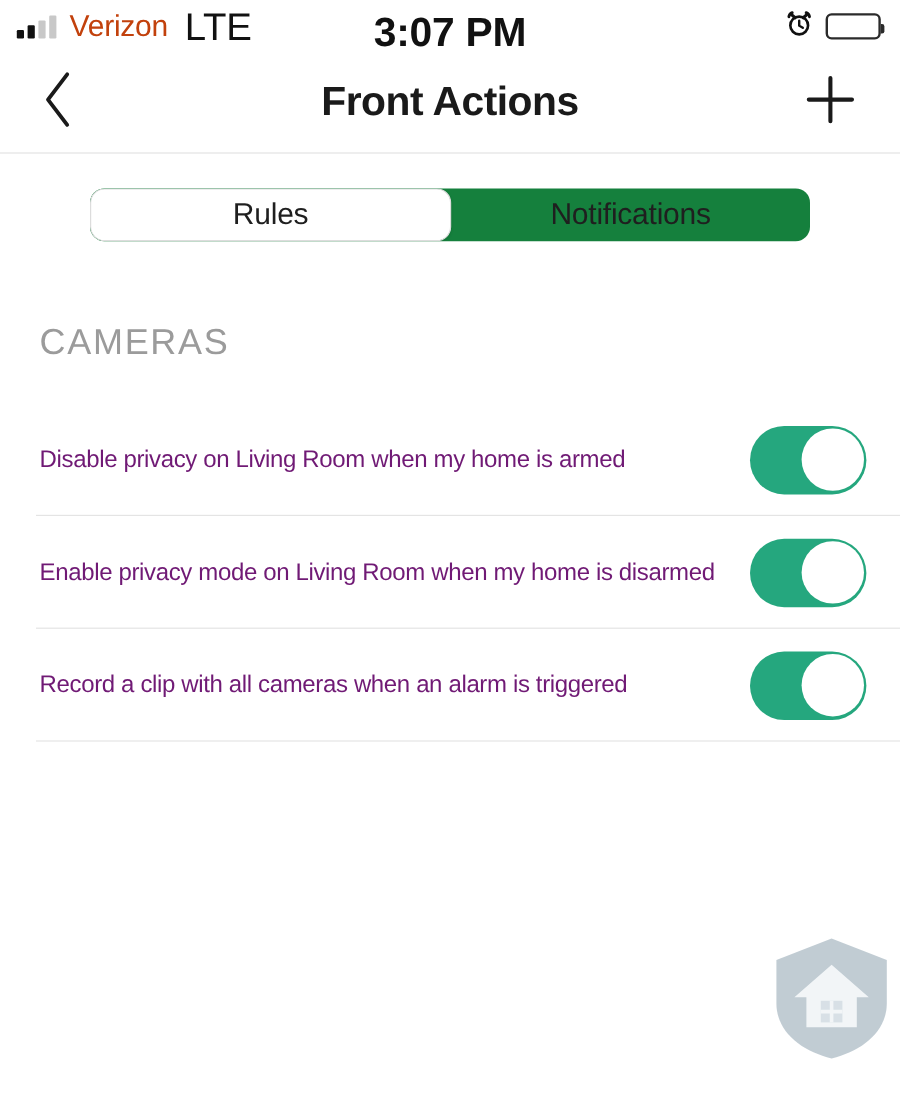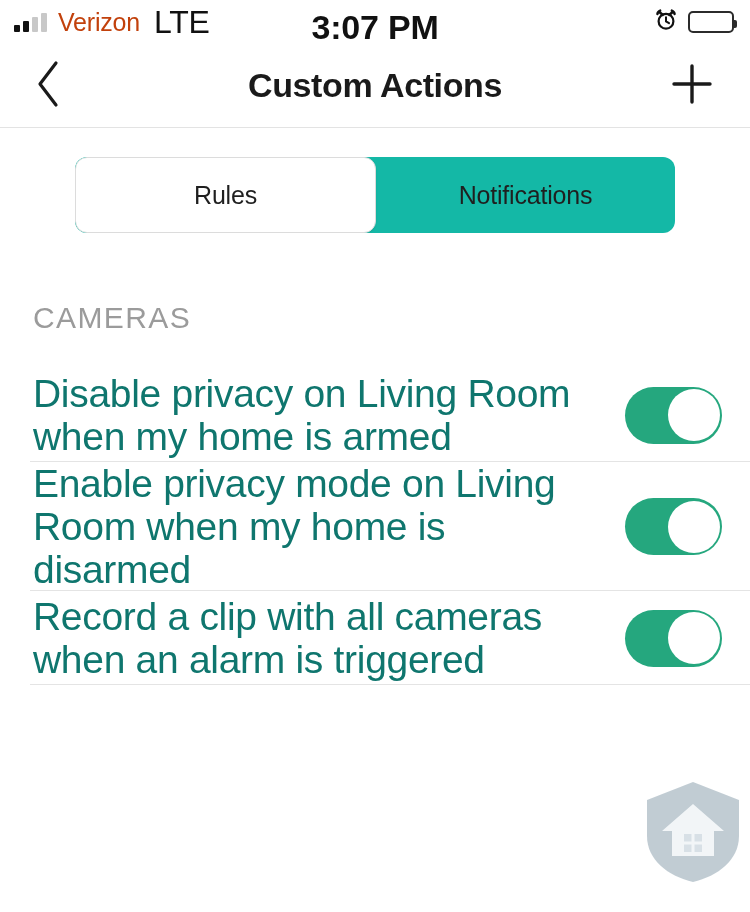--- a/index.html
+++ b/index.html
@@ -143,22 +143,22 @@
     cursor: pointer;
     z-index: 2;
   }
 
   
   .segment-wrap {
     padding: 29px 75px 0 75px;
   }
   .segmented {
     display: flex;
-    height: 76px;
-    background: #14b8a6;
+    height: 44px;
+    background: #15803d;
     border-radius: 12px;
     padding: 0;
     overflow: hidden;
   }
   .seg {
     flex: 1;
     display: flex;
     align-items: center;
     justify-content: center;
     font-size: 25px;
@@ -195,23 +195,23 @@
   .rule-row .divider {
     position: absolute;
     left: 30px;
     right: 0;
     bottom: 0;
     height: 1px;
     background: #e4e4e4;
   }
   .rule-text {
     flex: 1;
-    font-size: 39px;
+    font-size: 20px;
     line-height: 43px;
-    color: #0f766e;
+    color: #701a75;
     letter-spacing: -0.3px;
     padding-right: 22px;
   }
 
   
   .toggle {
     position: relative;
     flex: none;
     width: 97px;
     height: 57px;
@@ -282,21 +282,21 @@
 
   <div class="nav-bar">
     <div class="nav-back">
       <span>
         <svg width="30" height="50" viewBox="0 0 30 50">
           <path d="M22 4 L6 25 L22 46" fill="none" stroke="#1a1a1a" stroke-width="3.2" stroke-linecap="round" stroke-linejoin="round"></path>
         </svg>
       </span>
     </div>
 
-    <div class="nav-title">Custom Actions</div>
+    <div class="nav-title">Front Actions</div>
 
     <div class="nav-add">
       <span>
         <svg width="46" height="46" viewBox="0 0 46 46">
           <path d="M23 5 V41 M5 23 H41" stroke="#1a1a1a" stroke-width="3.4" stroke-linecap="round"></path>
         </svg>
       </span>
     </div>
   </div>
 

